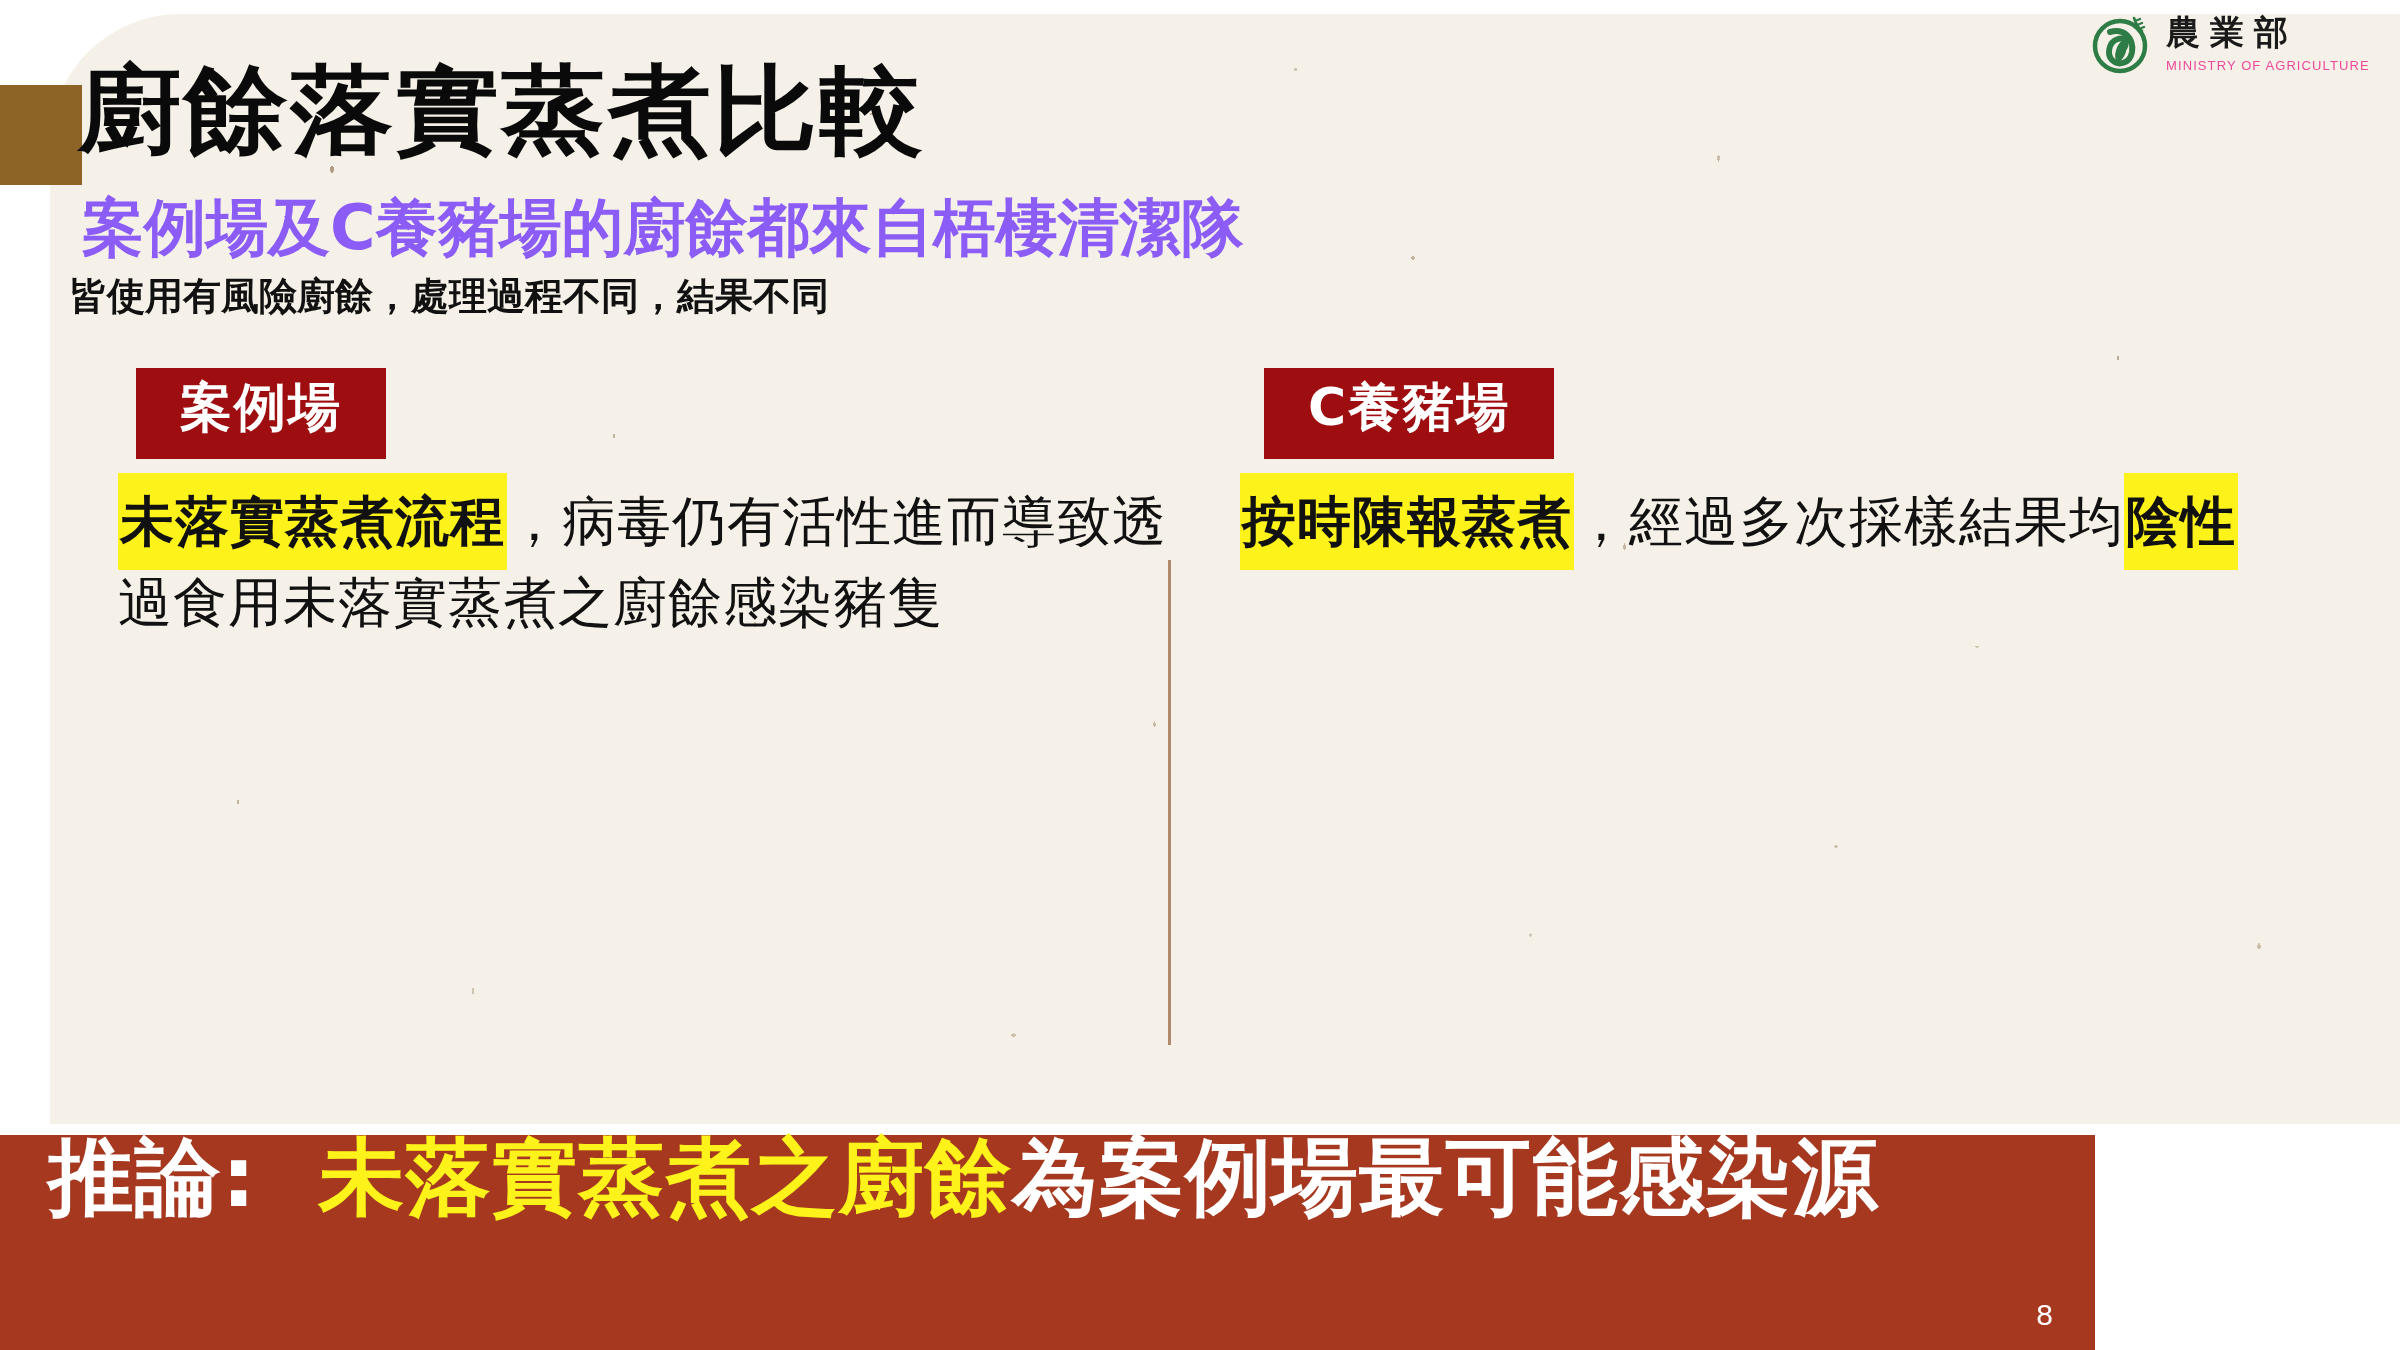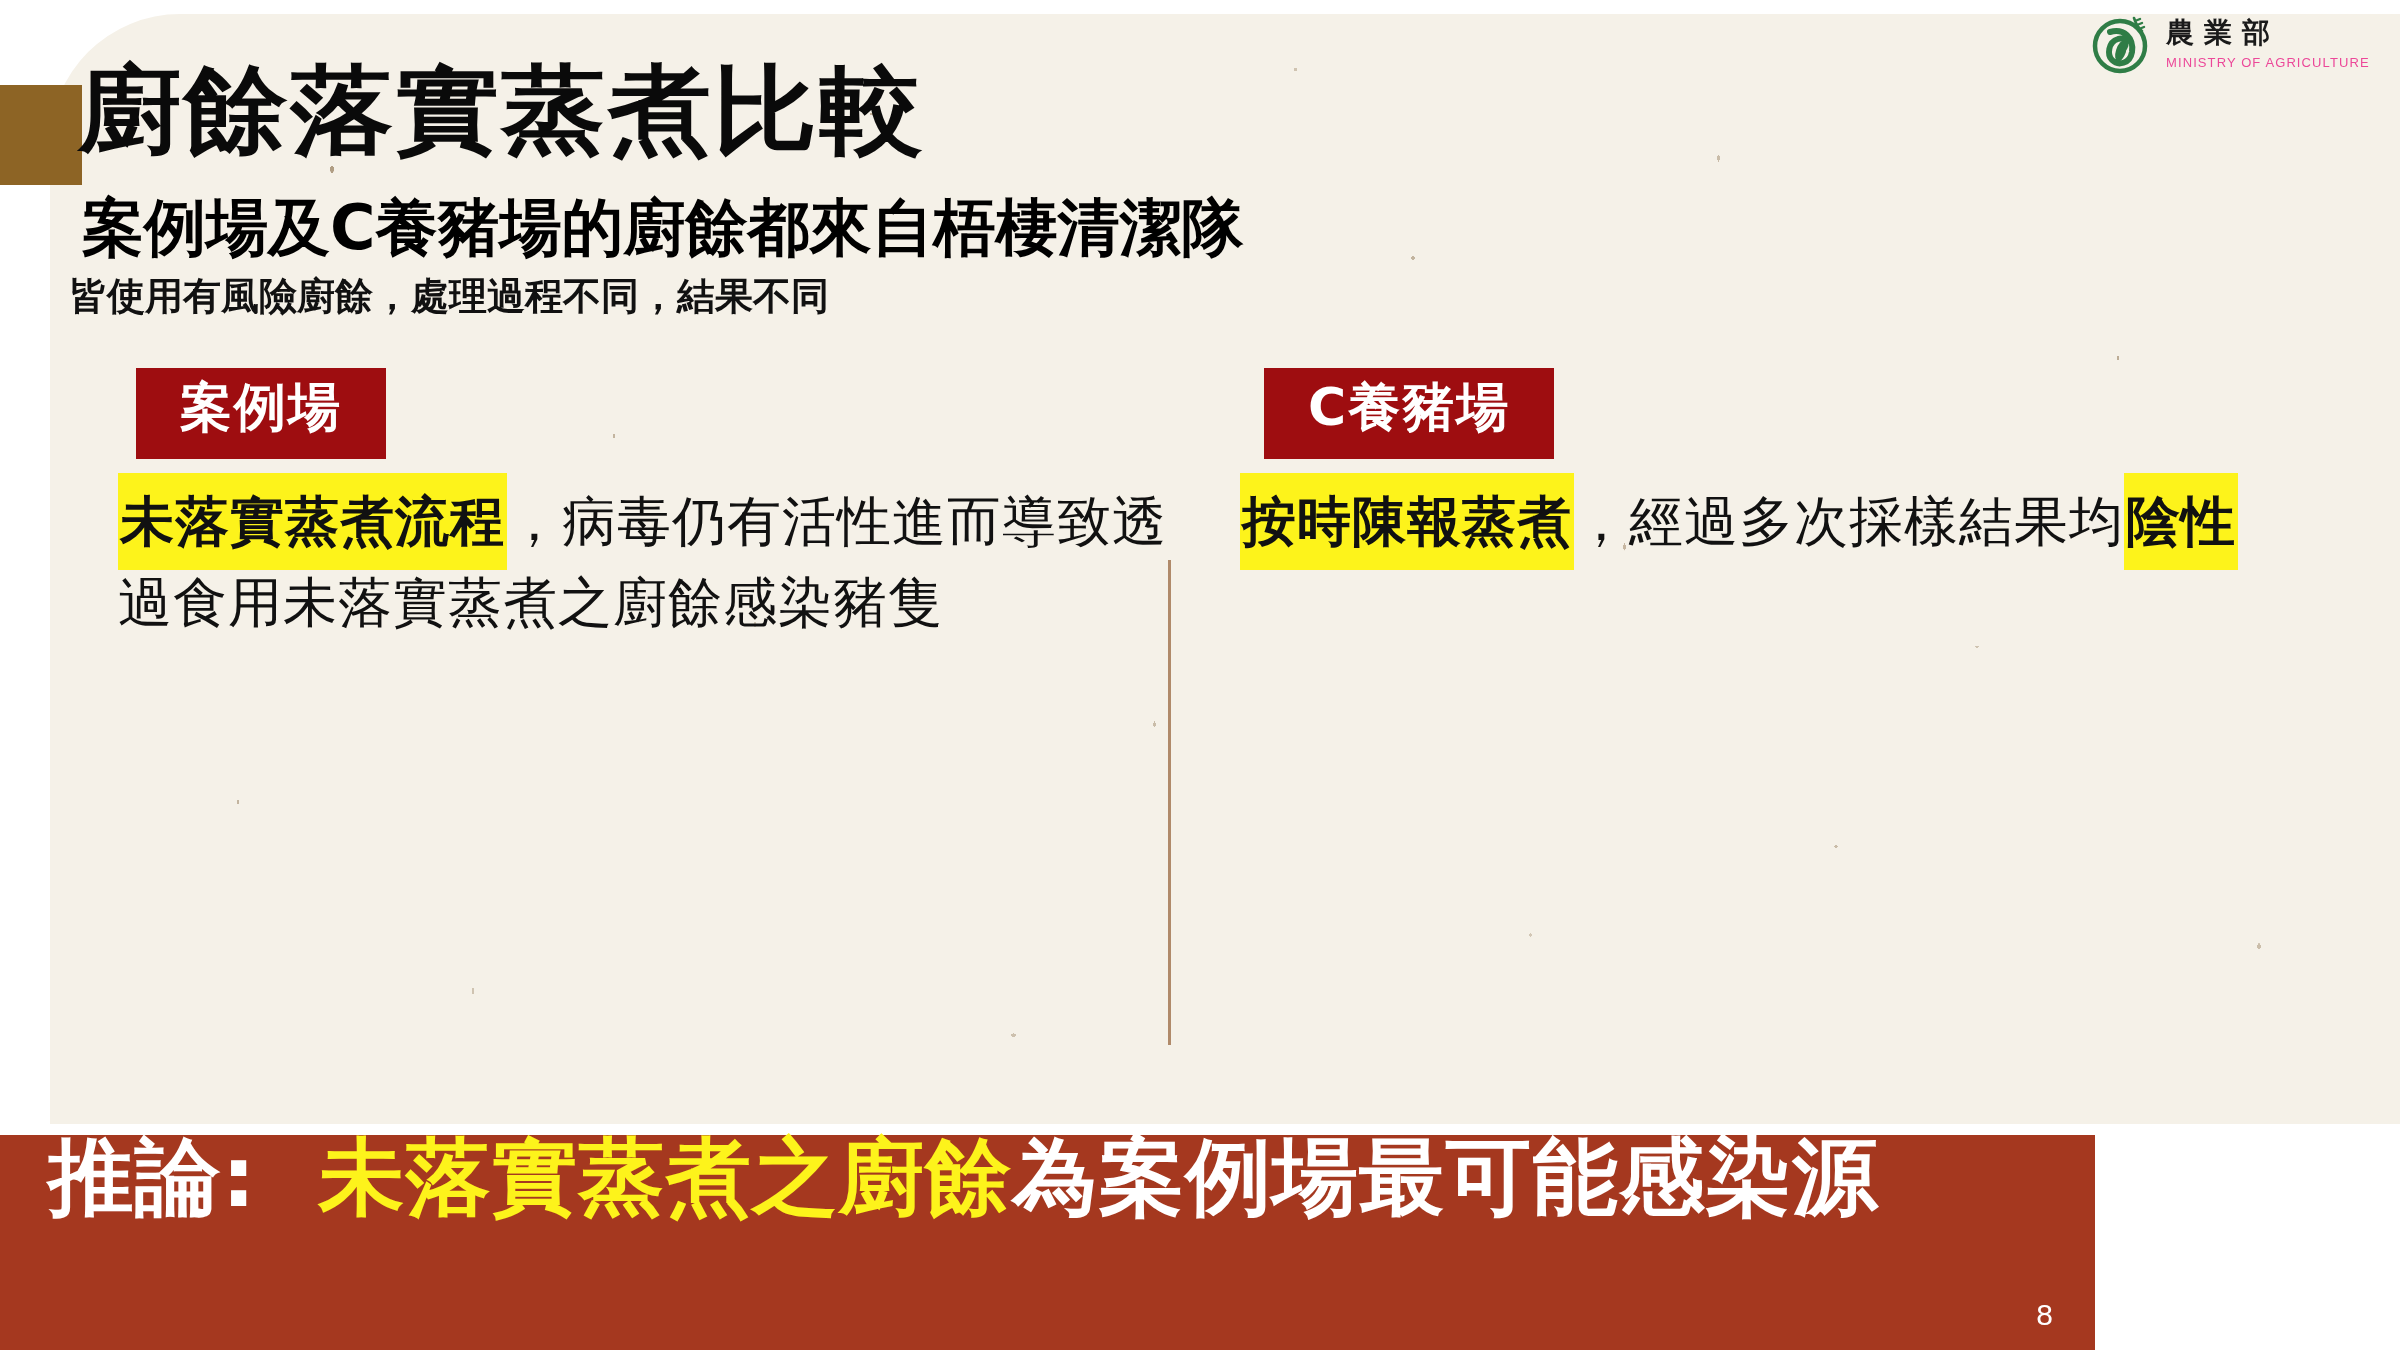--- a/index.html
+++ b/index.html
@@ -65,21 +65,21 @@
   .logo{
     position:absolute;
     right:10px;top:0;
     width:300px;height:88px;
     display:flex;align-items:center;gap:12px;
     padding-left:18px;
   }
   .logo-mark{width:64px;height:64px;flex:none;}
   .logo-text{display:flex;flex-direction:column;line-height:1;}
   .logo-cn{
-    font-size:28px;font-weight:700;color:#1a1a1a;
+    font-size:34px;font-weight:700;color:#1a1a1a;
     letter-spacing:10px;
     font-family:"Liberation Serif","DejaVu Serif",serif;
     white-space:nowrap;
   }
   .logo-en{
     font-size:13px;color:#ec4899;letter-spacing:1.1px;
     margin-top:9px;white-space:nowrap;
     font-family:"Liberation Sans","DejaVu Sans",sans-serif;
     text-align:right;
   }
@@ -88,21 +88,21 @@
   .title{
     position:absolute;left:78px;top:62px;
     font-size:96px;font-weight:900;color:#0a0a0a;
     letter-spacing:2px;white-space:nowrap;
     line-height:1.0;
     font-family:"DejaVu Sans","Liberation Sans",sans-serif;
     transform:scaleX(1.08);transform-origin:left center;
   }
   .subtitle{
     position:absolute;left:82px;top:197px;
-    font-size:62px;font-weight:700;color:#000000;
+    font-size:62px;font-weight:700;color:#8b5cf6;
     letter-spacing:0px;white-space:nowrap;line-height:1.0;
     font-family:"DejaVu Sans","Liberation Sans",sans-serif;
   }
   .subnote{
     position:absolute;left:69px;top:277px;
     font-size:38px;font-weight:700;color:#111;
     letter-spacing:0px;white-space:nowrap;line-height:1.0;
     font-family:"DejaVu Sans","Liberation Sans",sans-serif;
   }
 

